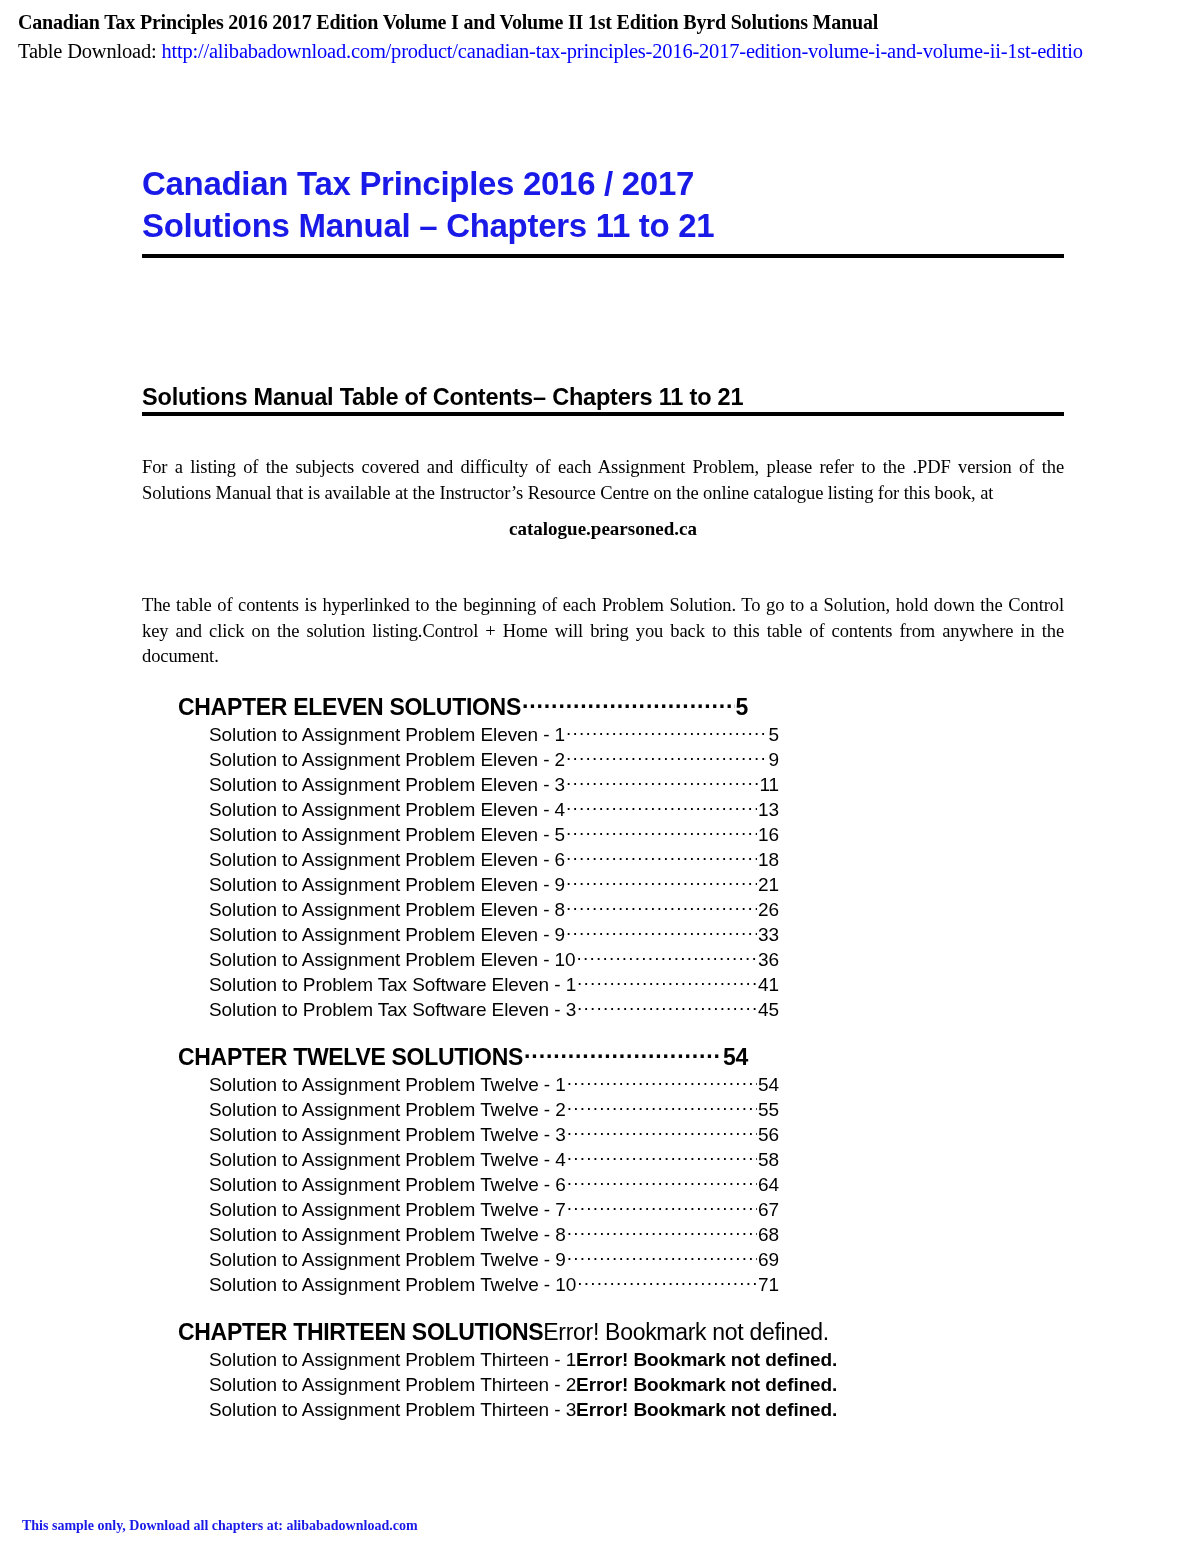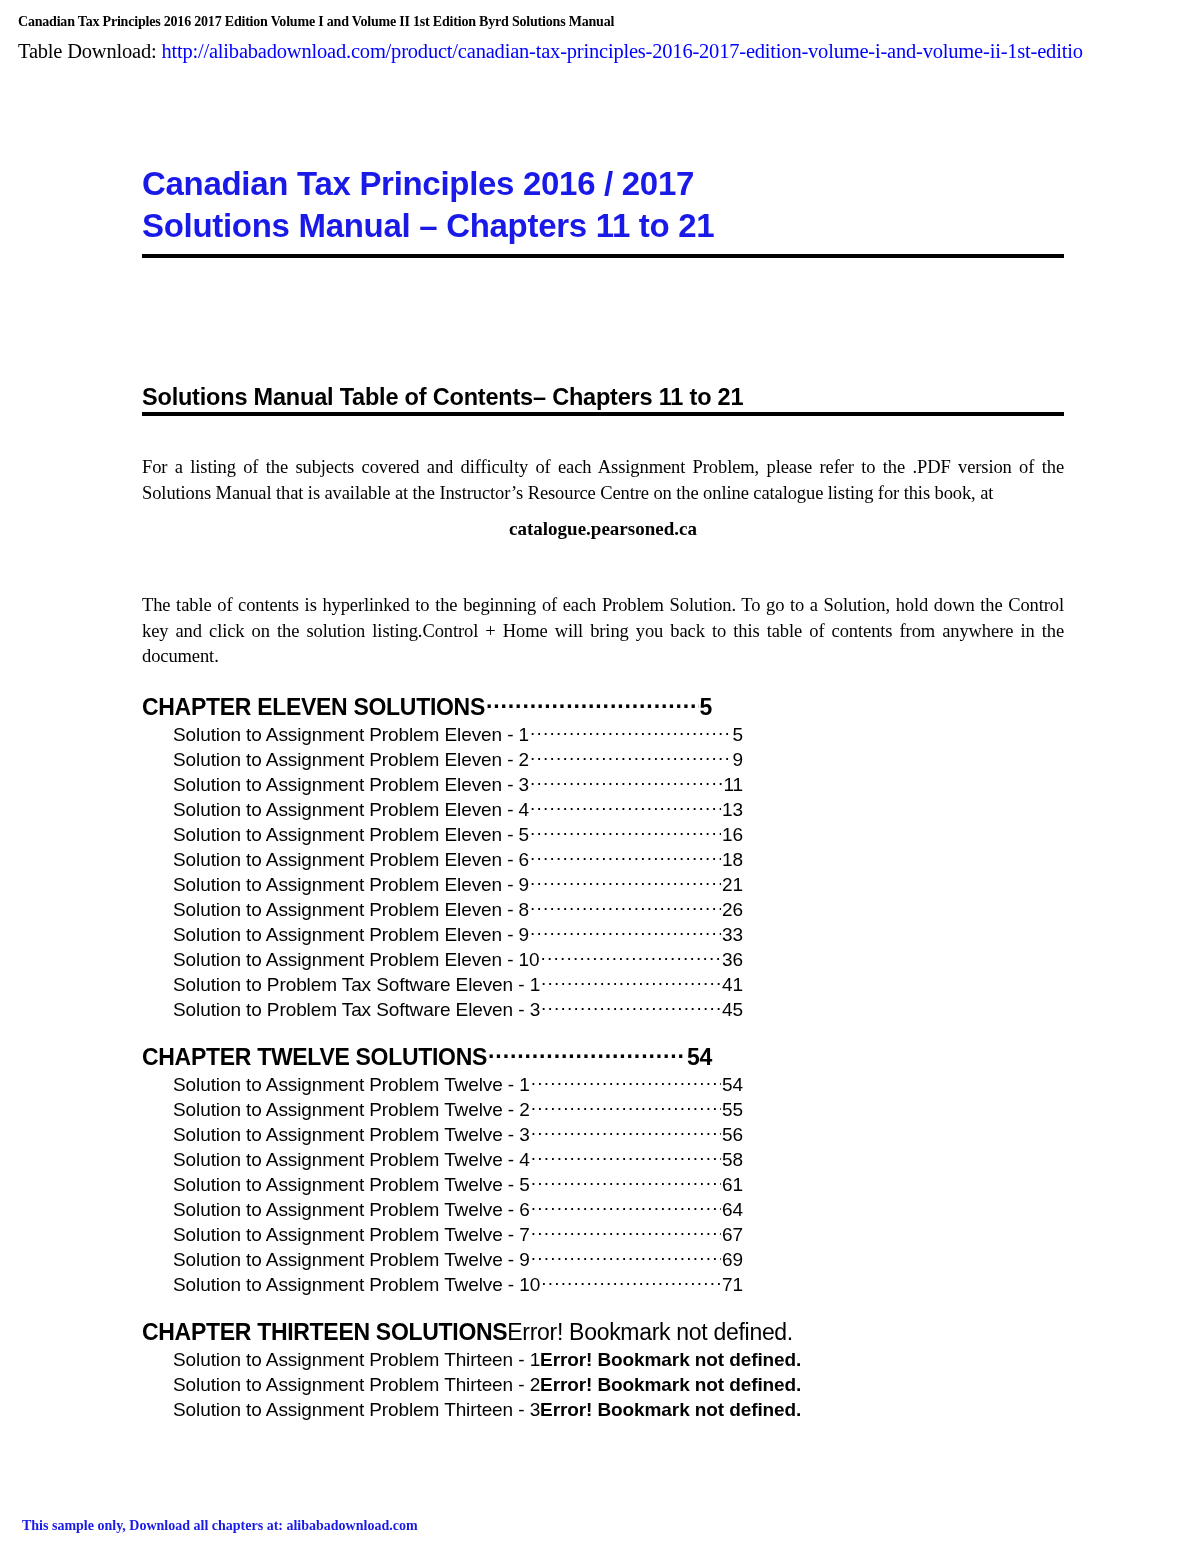--- a/index.html
+++ b/index.html
@@ -21,21 +21,21 @@
     position: absolute;
     top: 8px;
     left: 18px;
     width: 1182px;
     white-space: nowrap;
     overflow: hidden;
   }
   .promo-title {
     font-family: "Liberation Serif", serif;
     font-weight: bold;
-    font-size: 14px;
+    font-size: 20px;
     line-height: 28px;
     letter-spacing: -0.2px;
     white-space: nowrap;
   }
   .promo-dl-line {
     font-family: "Liberation Serif", serif;
     font-size: 20.5px;
     line-height: 30px;
     white-space: nowrap;
     letter-spacing: -0.2px;
@@ -116,20 +116,21 @@
     top: 692px;
     width: 570px;
     font-family: "Liberation Sans", sans-serif;
   }
   .toc-chapter,
   .toc-entry {
     display: flex;
     align-items: baseline;
     width: 100%;
     white-space: nowrap;
+    margin-left: 36px;
   }
   .toc-chapter {
     font-size: 23px;
     font-weight: bold;
     line-height: 30px;
     letter-spacing: -0.3px;
     margin-top: 20px;
   }
   .toc-chapter.first { margin-top: 0; }
   .toc-entry {
@@ -289,33 +290,33 @@
       <span class="toc-label">Solution to Assignment Problem Twelve - 3</span>
       <span class="toc-leader"></span>
       <span class="toc-page">56</span>
     </div>
     <div class="toc-entry">
       <span class="toc-label">Solution to Assignment Problem Twelve - 4</span>
       <span class="toc-leader"></span>
       <span class="toc-page">58</span>
     </div>
     <div class="toc-entry">
-      <span class="toc-label">Solution to Assignment Problem Twelve - 5</span>
-      <span class="toc-leader"></span>
-      <span class="toc-page">61</span>
-    </div>
-    <div class="toc-entry">
       <span class="toc-label">Solution to Assignment Problem Twelve - 6</span>
       <span class="toc-leader"></span>
       <span class="toc-page">64</span>
     </div>
     <div class="toc-entry">
       <span class="toc-label">Solution to Assignment Problem Twelve - 7</span>
       <span class="toc-leader"></span>
       <span class="toc-page">67</span>
+    </div>
+    <div class="toc-entry">
+      <span class="toc-label">Solution to Assignment Problem Twelve - 8</span>
+      <span class="toc-leader"></span>
+      <span class="toc-page">68</span>
     </div>
     <div class="toc-entry">
       <span class="toc-label">Solution to Assignment Problem Twelve - 9</span>
       <span class="toc-leader"></span>
       <span class="toc-page">69</span>
     </div>
     <div class="toc-entry">
       <span class="toc-label">Solution to Assignment Problem Twelve - 10</span>
       <span class="toc-leader"></span>
       <span class="toc-page">71</span>

